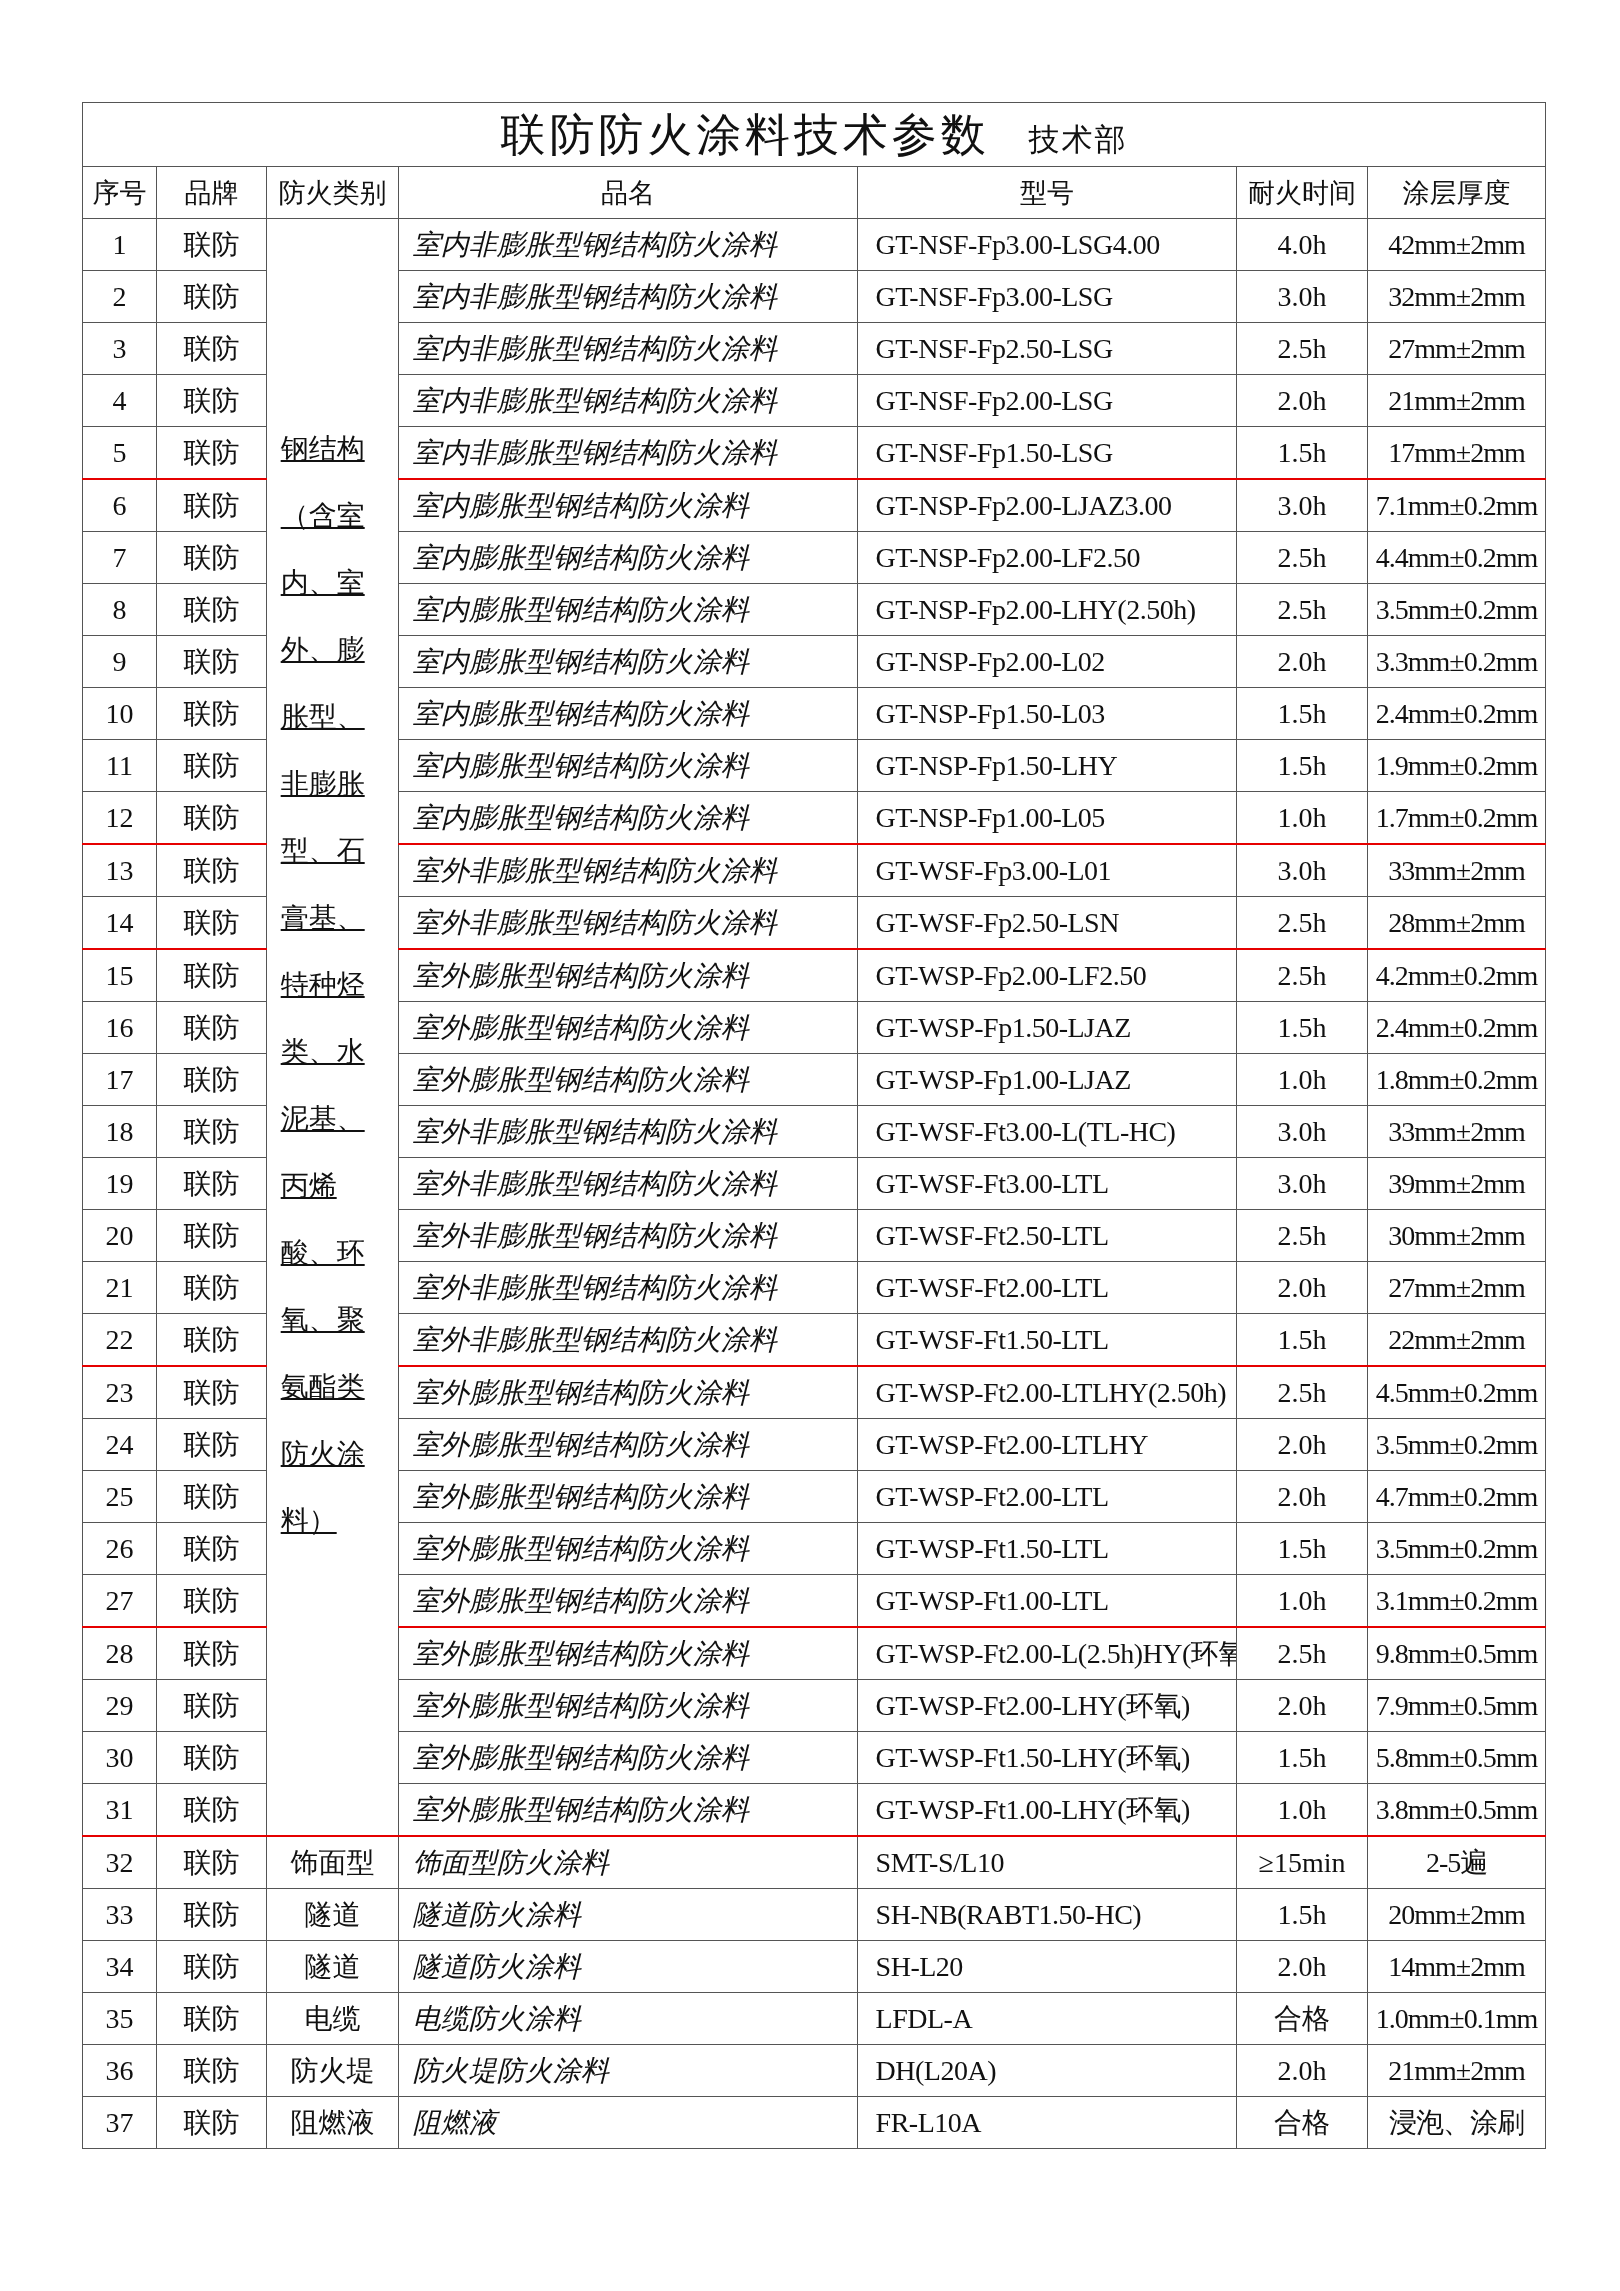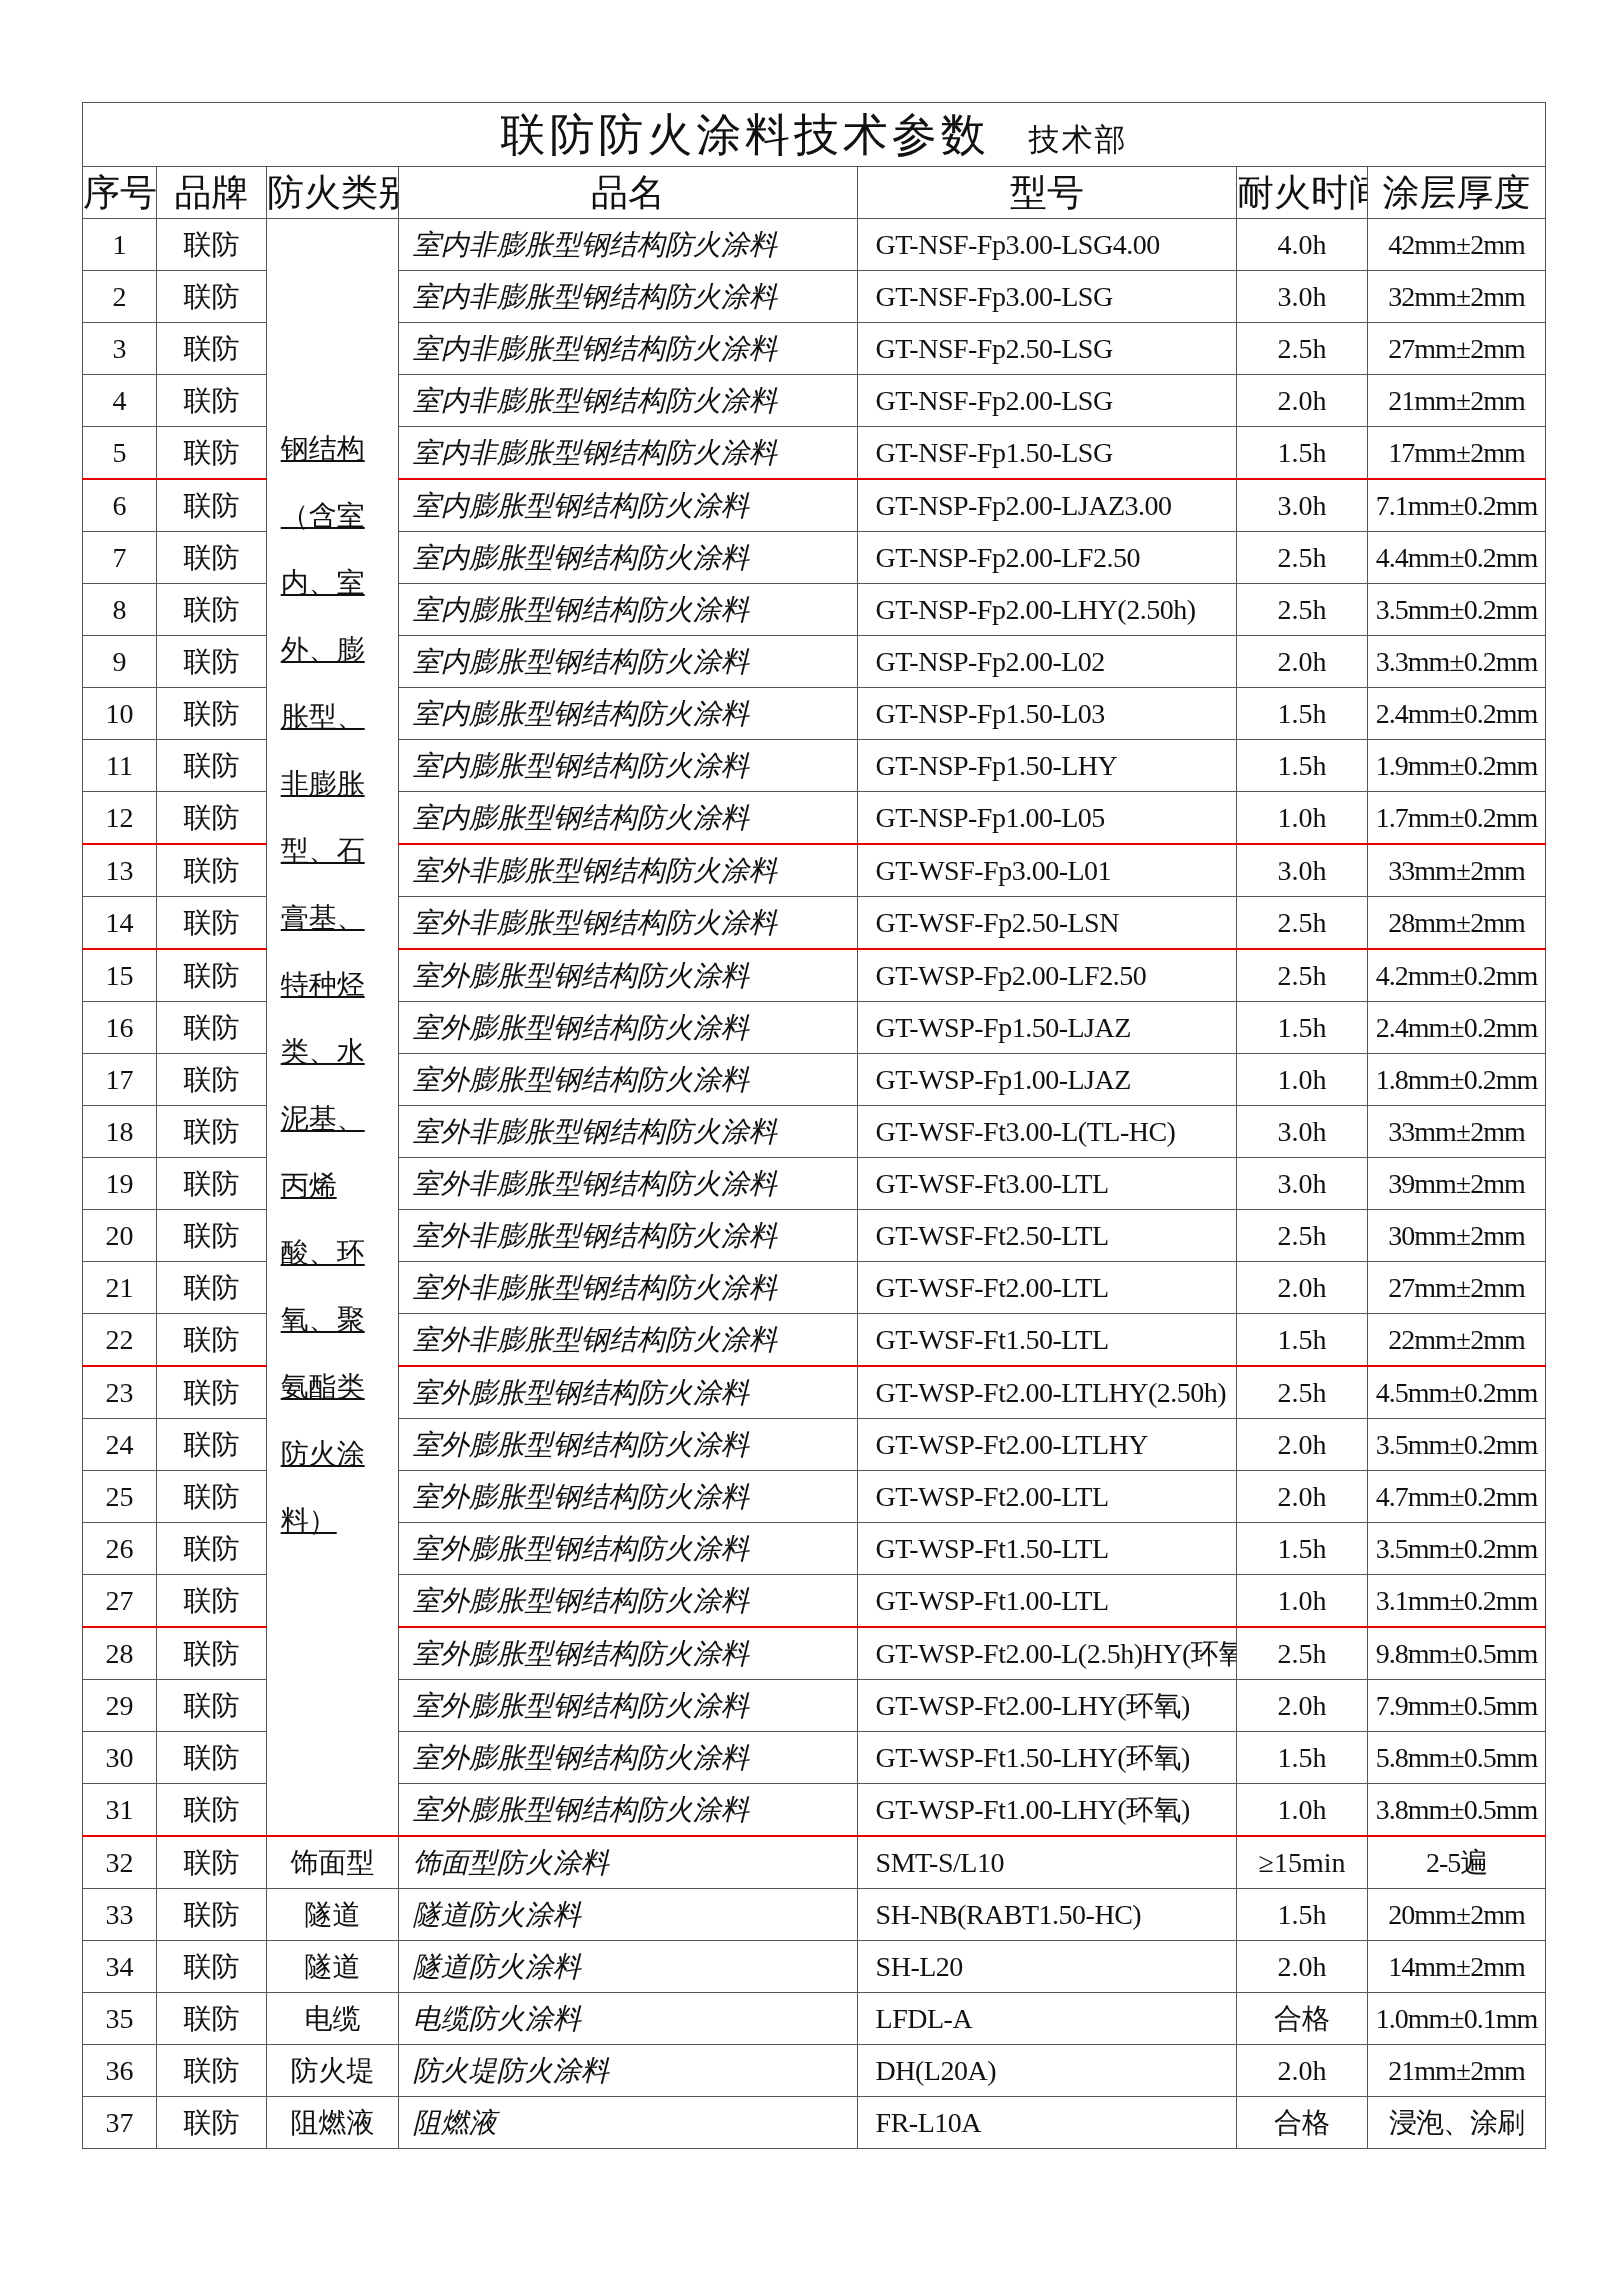--- a/index.html
+++ b/index.html
@@ -2,21 +2,21 @@
 <html><head>
 <meta charset="utf-8">
 <style>
   html, body { margin: 0; padding: 0; background: #ffffff; }
   body { width: 1620px; height: 2292px; position: relative; font-family: "DejaVu Serif", "Liberation Serif", serif; color: #111; }
   .page { position: absolute; left: 82px; top: 102px; width: 1464px; }
   table { border-collapse: collapse; width: 1464px; table-layout: fixed; }
   td, th { border: 1.5px solid #555; padding: 0; text-align: center; vertical-align: middle; overflow: hidden; white-space: nowrap; }
   .title-row td { height: 63px; font-size: 45px; letter-spacing: 3.9px; font-family: "DejaVu Sans", "Liberation Sans", sans-serif; }
   .title-row .dept { font-size: 31px; letter-spacing: 2px; margin-left: 39px; }
-  .header-row th { height: 51px; font-size: 37px; font-weight: normal; font-family: "DejaVu Sans", "Liberation Sans", sans-serif; }
+  .header-row th { height: 51px; font-size: 27px; font-weight: normal; font-family: "DejaVu Sans", "Liberation Sans", sans-serif; }
   tbody tr.data td { height: 51px; font-size: 28px; }
   td.num { font-size: 25.5px; font-family: "Liberation Serif", serif; }
   td.brand { font-size: 29px; font-family: Liberation Serif, serif; }
   td.pname { text-align: left; padding-left: 13.7px; font-size: 28px; font-family: "DejaVu Sans", "Liberation Sans", sans-serif; font-style: italic; }
   td.model { text-align: left; padding-left: 17.6px; font-size: 27.4px; font-family: "Liberation Serif", "DejaVu Serif", serif; letter-spacing: -0.5px; }
   td.time { font-size: 24.5px; font-family: "Liberation Serif", serif; }
   td.thick { font-size: 27.4px; font-family: "Liberation Serif", serif; letter-spacing: -1px; margin-top: 44px; }
   td.cat { font-size: 29px; font-family: Liberation Mono, monospace; }
   td.cat-merged { vertical-align: top; text-align: left; white-space: normal; padding: 196px 7.8px 0 13.7px; font-size: 28px; line-height: 67px; font-family: "DejaVu Sans", "Liberation Sans", sans-serif; word-break: break-all; }
   tr.redline td:not(.cat-merged) { border-bottom: 2.9px solid #e60000; }

